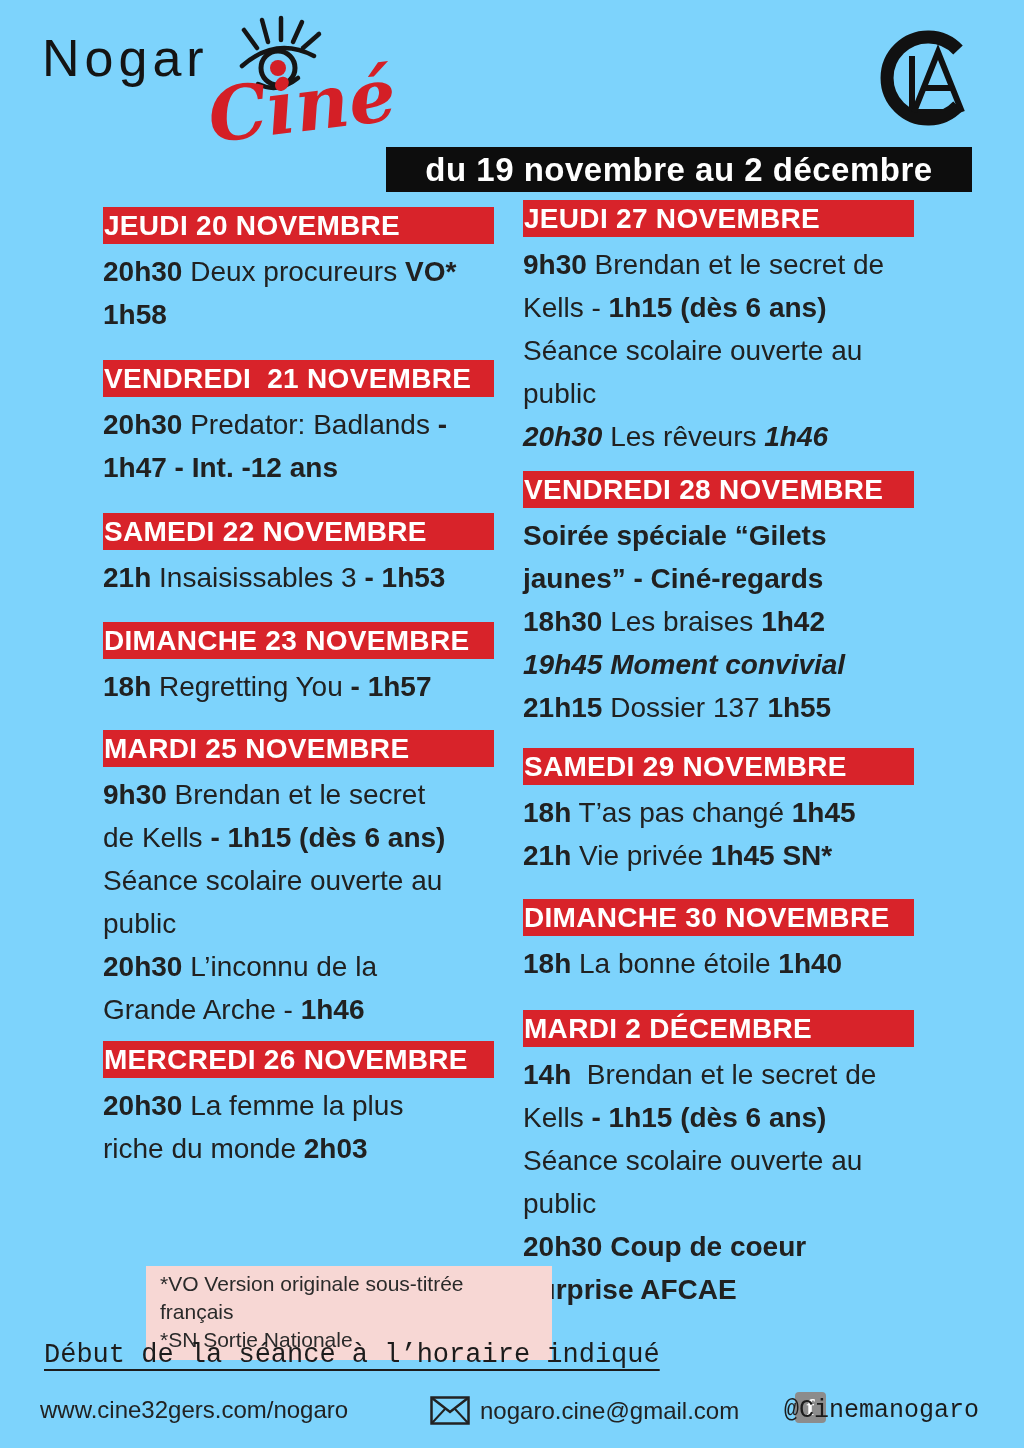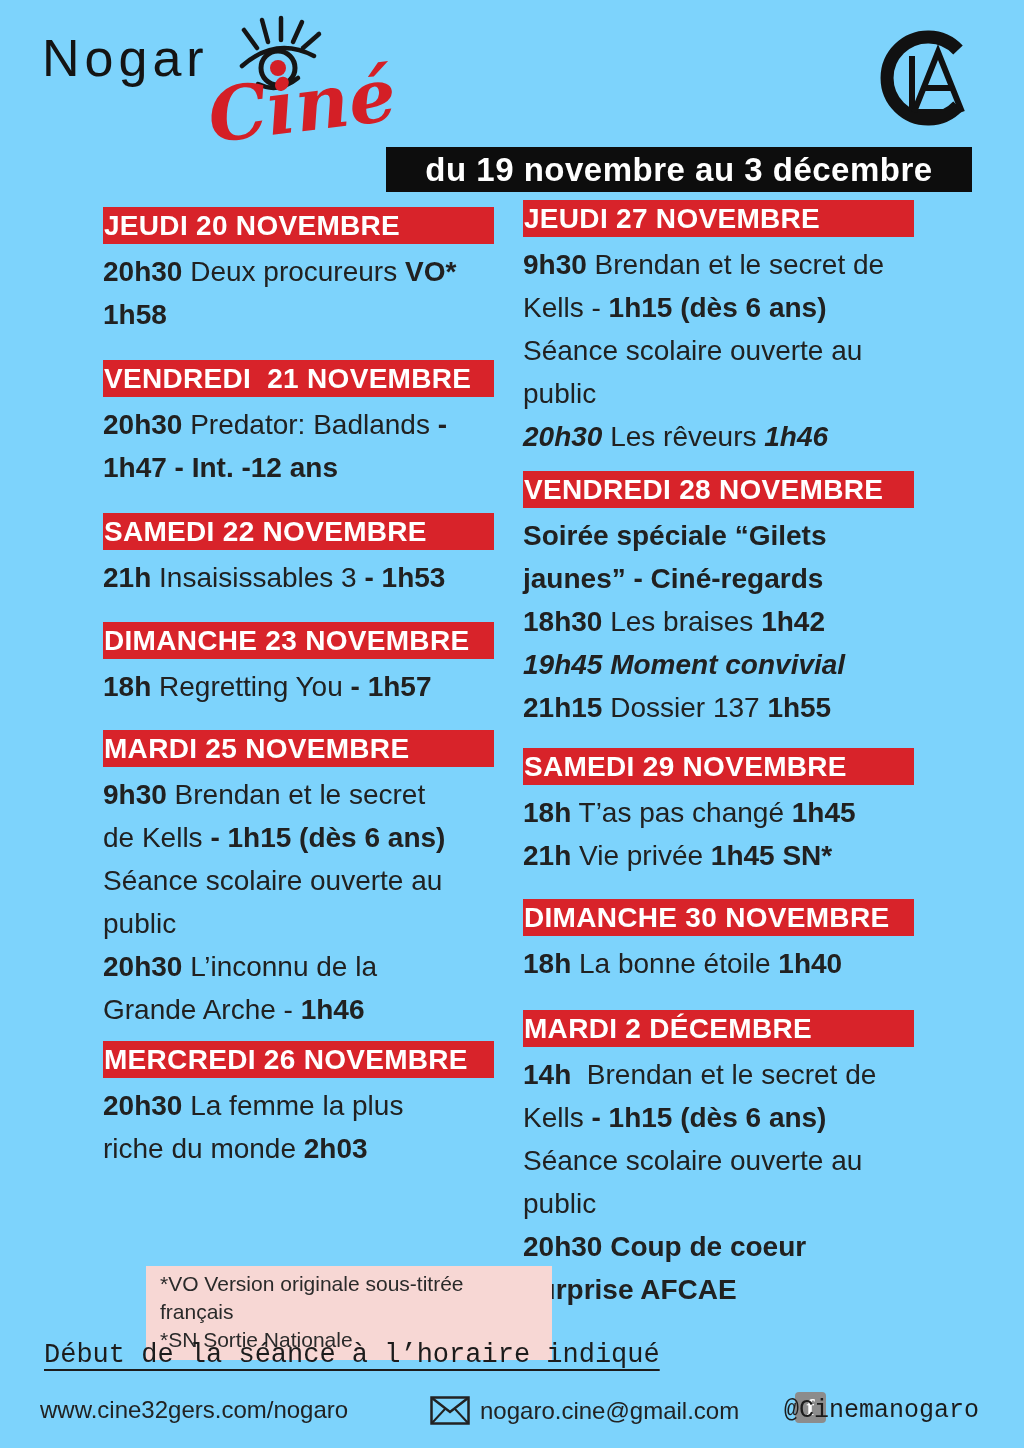--- a/index.html
+++ b/index.html
@@ -87,21 +87,21 @@
 
   <svg class="cla" viewBox="0 0 104 104">
     <path d="M84 24 A41 41 0 1 0 84 80" fill="none" stroke="#111" stroke-width="13"></path>
     <g stroke="#111" fill="none" stroke-width="6">
       <path d="M38 30 L38 86 L84 86"></path>
       <path d="M40 86 L64 26 L88 86"></path>
       <path d="M50 62 L80 62"></path>
     </g>
   </svg>
 
-  <div class="banner">du 19 novembre au 3 décembre</div>
+  <div class="banner">du 19 novembre au 2 décembre</div>
 
   <div class="col" id="col-left">
       <section class="day-section" style="top: 207px;">
         <div class="day-header">JEUDI 20 NOVEMBRE</div>
         <div class="line"><span class="s-b">20h30</span><span class="s-r"> Deux procureurs </span><span class="s-b">VO*</span></div>
         <div class="line"><span class="s-b">1h58</span></div>
       </section>
       <section class="day-section" style="top: 360px;">
         <div class="day-header">VENDREDI &nbsp;21 NOVEMBRE</div>
         <div class="line"><span class="s-b">20h30</span><span class="s-r"> Predator: Badlands </span><span class="s-b">-</span></div>

